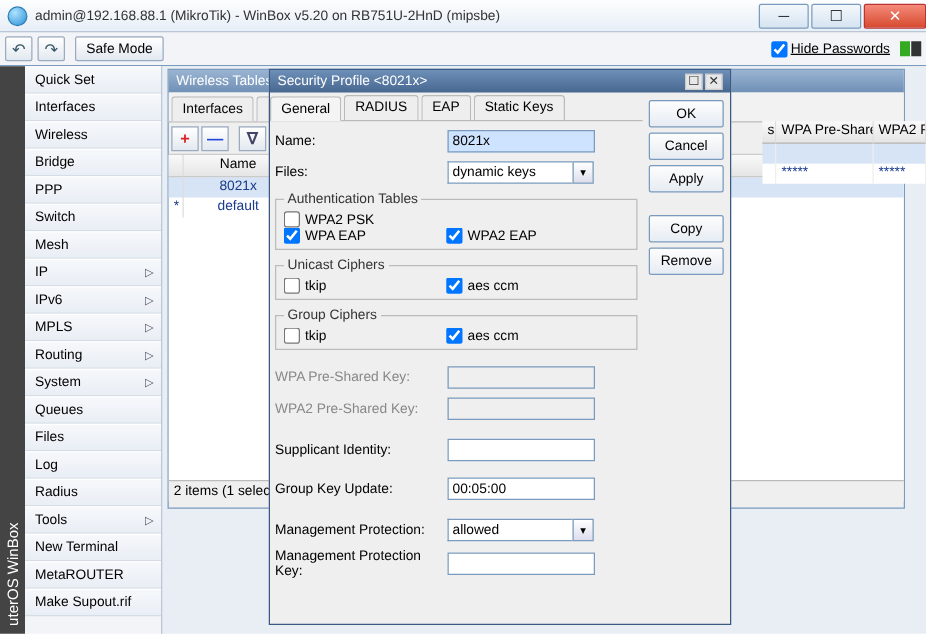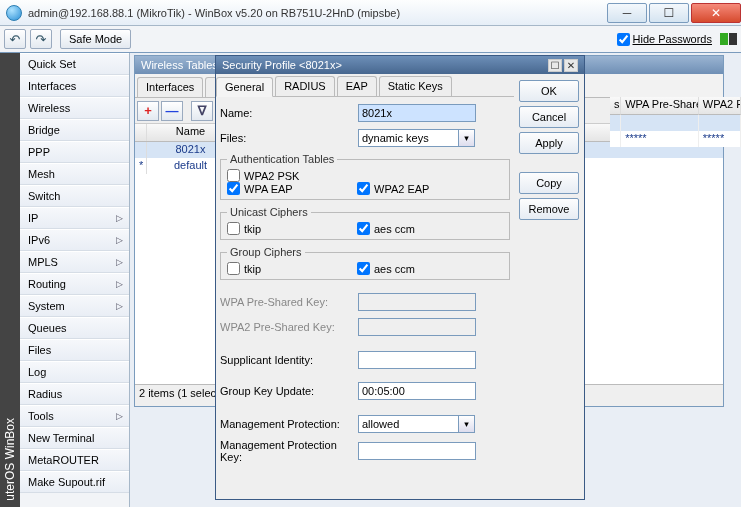--- a/index.html
+++ b/index.html
@@ -127,22 +127,22 @@
   <div class="vlabel">
       <span>uterOS WinBox</span>
     </div>
 
   <div class="sidebar" id="sidebar">
       <div class="item">Quick Set</div>
       <div class="item">Interfaces</div>
       <div class="item">Wireless</div>
       <div class="item">Bridge</div>
       <div class="item">PPP</div>
+      <div class="item">Switch</div>
       <div class="item">Mesh</div>
-      <div class="item">Switch</div>
       <div class="item">IP<span class="arr">▷</span></div>
       <div class="item">IPv6<span class="arr">▷</span></div>
       <div class="item">MPLS<span class="arr">▷</span></div>
       <div class="item">Routing<span class="arr">▷</span></div>
       <div class="item">System<span class="arr">▷</span></div>
       <div class="item">Queues</div>
       <div class="item">Files</div>
       <div class="item">Log</div>
       <div class="item">Radius</div>
       <div class="item">Tools<span class="arr">▷</span></div>

